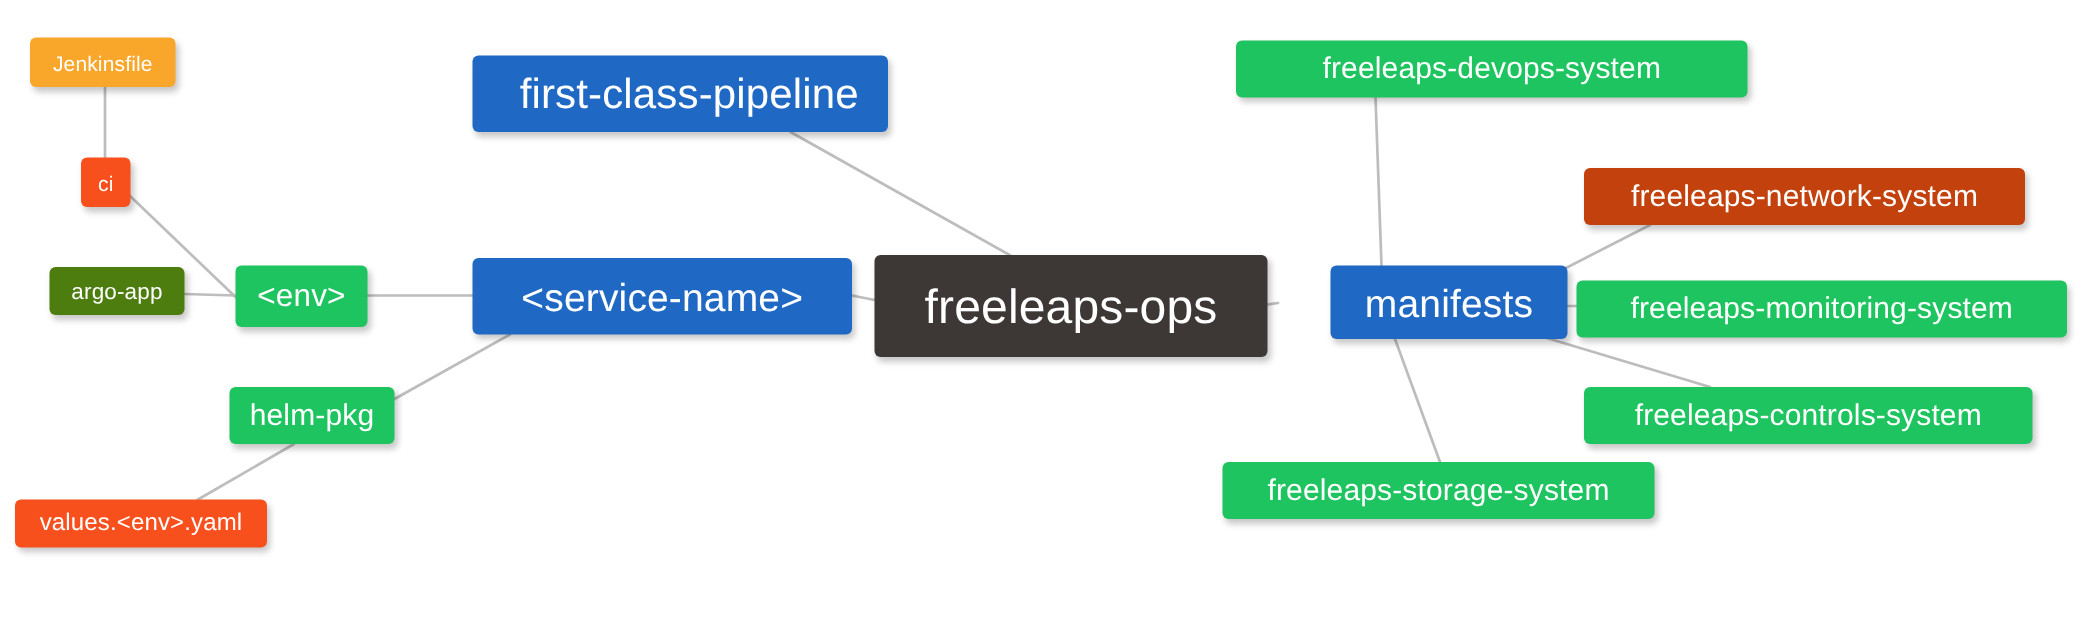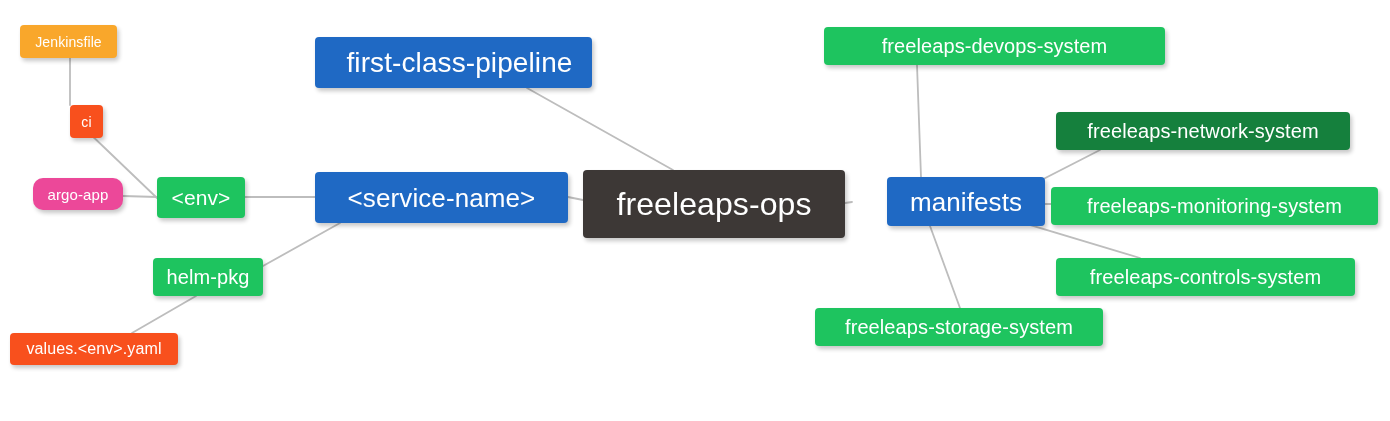--- a/index.html
+++ b/index.html
@@ -56,28 +56,28 @@
       <line x1="568" y1="197" x2="583" y2="200" stroke="#bdbdbd" stroke-width="1.8" stroke-linecap="round"></line>
       <line x1="845" y1="203" x2="852" y2="202" stroke="#bdbdbd" stroke-width="1.8" stroke-linecap="round"></line>
       <line x1="921" y1="177" x2="917" y2="65" stroke="#bdbdbd" stroke-width="1.8" stroke-linecap="round"></line>
       <line x1="1010" y1="196" x2="1100" y2="150" stroke="#bdbdbd" stroke-width="1.8" stroke-linecap="round"></line>
       <line x1="1010" y1="204" x2="1051" y2="204" stroke="#bdbdbd" stroke-width="1.8" stroke-linecap="round"></line>
       <line x1="1010" y1="219" x2="1140" y2="258" stroke="#bdbdbd" stroke-width="1.8" stroke-linecap="round"></line>
       <line x1="930" y1="226" x2="960" y2="308" stroke="#bdbdbd" stroke-width="1.8" stroke-linecap="round"></line>
     </svg>
   <div id="node-layer">
       <div class="node" style="left: 20px; top: 25px; width: 97px; height: 33px; background: rgb(249, 167, 43); font-size: 14px;">Jenkinsfile</div>
-      <div class="node" style="left: 70px; top: 105px; width: 33px; height: 33px; background: rgb(248, 80, 29); font-size: 14px;">ci</div>
-      <div class="node" style="left: 33px; top: 178px; width: 90px; height: 32px; background: #ec4899; font-size: 15px; border-radius: 10px;">argo-app</div>
+      <div class="node" style="left: 54px; top: 105px; width: 33px; height: 33px; background: rgb(248, 80, 29); font-size: 14px;">ci</div>
+      <div class="node" style="left: 33px; top: 178px; width: 90px; height: 32px; background: #4d7c0f; font-size: 15px;">argo-app</div>
       <div class="node" style="left: 157px; top: 177px; width: 88px; height: 41px; background: rgb(30, 196, 95); font-size: 21px;">&lt;env&gt;</div>
       <div class="node" style="left: 153px; top: 258px; width: 110px; height: 38px; background: rgb(30, 196, 95); font-size: 20px;">helm-pkg</div>
       <div class="node" style="left: 10px; top: 333px; width: 168px; height: 32px; background: rgb(248, 80, 29); font-size: 16px;">values.&lt;env&gt;.yaml</div>
       <div class="node" style="left: 315px; top: 37px; width: 277px; height: 51px; background: rgb(31, 105, 196); font-size: 28px; padding-left: 12px;">first-class-pipeline</div>
       <div class="node" style="left: 315px; top: 172px; width: 253px; height: 51px; background: rgb(31, 105, 196); font-size: 26px;">&lt;service-name&gt;</div>
       <div class="node" style="left: 583px; top: 170px; width: 262px; height: 68px; background: rgb(61, 56, 54); font-size: 32px;">freeleaps-ops</div>
       <div class="node" style="left: 852px; top: 177px; width: 158px; height: 49px; background: rgb(31, 105, 196); font-size: 26px; margin-left: 35px;">manifests</div>
       <div class="node" style="left: 824px; top: 27px; width: 341px; height: 38px; background: rgb(30, 196, 95); font-size: 20px;">freeleaps-devops-system</div>
-      <div class="node" style="left: 1056px; top: 112px; width: 294px; height: 38px; background: #15803d; font-size: 20px;">freeleaps-network-system</div>
+      <div class="node" style="left: 1056px; top: 112px; width: 294px; height: 38px; background: #c2410c; font-size: 20px;">freeleaps-network-system</div>
       <div class="node" style="left: 1051px; top: 187px; width: 327px; height: 38px; background: rgb(30, 196, 95); font-size: 20px;">freeleaps-monitoring-system</div>
       <div class="node" style="left: 1056px; top: 258px; width: 299px; height: 38px; background: rgb(30, 196, 95); font-size: 20px;">freeleaps-controls-system</div>
       <div class="node" style="left: 815px; top: 308px; width: 288px; height: 38px; background: rgb(30, 196, 95); font-size: 20px; text-align: center;">freeleaps-storage-system</div>
     </div>
 </div>
 
 </body></html>

